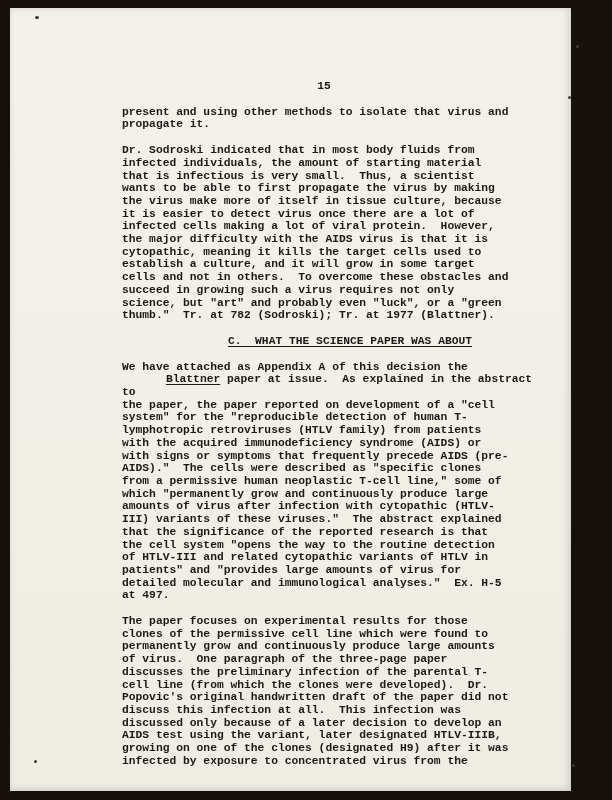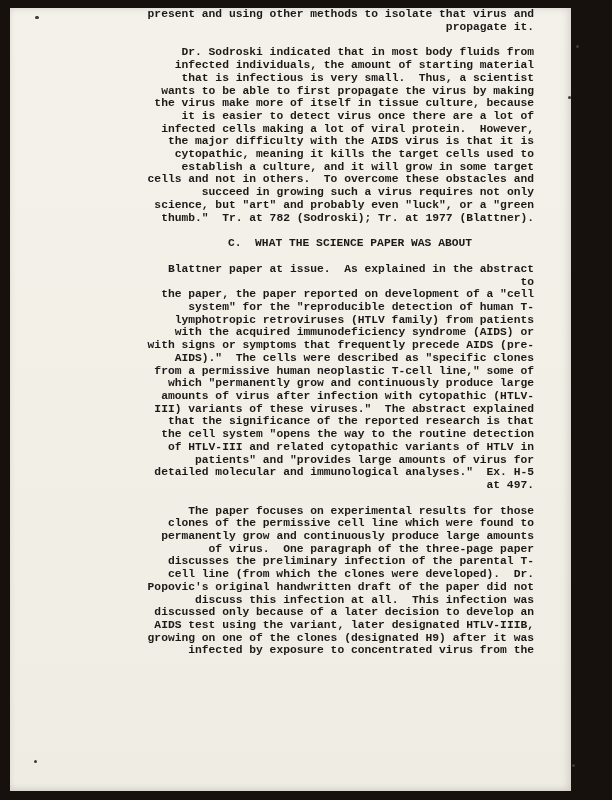--- a/index.html
+++ b/index.html
@@ -30,37 +30,37 @@
   .page-number,
   .body-text p,
   .body-text h2 {
     font-family: "Liberation Mono", "DejaVu Sans Mono", monospace;
     font-weight: bold;
     font-size: 11.3px;
     line-height: 12.7px;
     color: #1c1a18;
     white-space: pre-wrap;
     margin: 0 0 13px 0;
-    text-align: right;
   }
   .page-number {
     padding-top: 72px;
     margin-left: 112px;
     width: 404px;
     text-align: center;
   }
   .body-text {
     margin-left: 112px;
     width: 412px;
   }
   .body-text h2 {
     text-align: center;
     font-size: 11.3px;
   }
   .u {
+    text-decoration: underline;
     text-underline-offset: 2px;
     padding-left: 44px;
   }
   .dot {
     position: absolute;
     width: 3px;
     height: 3px;
     border-radius: 50%;
     background: #403b33;
   }
@@ -69,20 +69,21 @@
   .dot.d3 { left: 558px; top: 88px; }
   .dot.d4 { left: 24px; top: 752px; }
   .dot.d5 { left: 562px; top: 756px; }
 </style>
 </head>
 <body>
 
 <div class="canvas">
   <div class="paper">
 
+    <div class="page-number">15</div>
 
     <div class="body-text">
 
       <p>present and using other methods to isolate that virus and
 propagate it.</p>
 
       <p>Dr. Sodroski indicated that in most body fluids from
 infected individuals, the amount of starting material
 that is infectious is very small.  Thus, a scientist
 wants to be able to first propagate the virus by making
@@ -92,21 +93,22 @@
 the major difficulty with the AIDS virus is that it is
 cytopathic, meaning it kills the target cells used to
 establish a culture, and it will grow in some target
 cells and not in others.  To overcome these obstacles and
 succeed in growing such a virus requires not only
 science, but "art" and probably even "luck", or a "green
 thumb."  Tr. at 782 (Sodroski); Tr. at 1977 (Blattner).</p>
 
       <h2><span class="u">C.  WHAT THE SCIENCE PAPER WAS ABOUT</span></h2>
 
-      <p><span class="u">Blattner</span><span> paper at issue.  As explained in the abstract to
+      <p><span>We have attached as Appendix A of this decision the
+</span><span class="u">Blattner</span><span> paper at issue.  As explained in the abstract to
 the paper, the paper reported on development of a "cell
 system" for the "reproducible detection of human T-
 lymphotropic retroviruses (HTLV family) from patients
 with the acquired immunodeficiency syndrome (AIDS) or
 with signs or symptoms that frequently precede AIDS (pre-
 AIDS)."  The cells were described as "specific clones
 from a permissive human neoplastic T-cell line," some of
 which "permanently grow and continuously produce large
 amounts of virus after infection with cytopathic (HTLV-
 III) variants of these viruses."  The abstract explained

